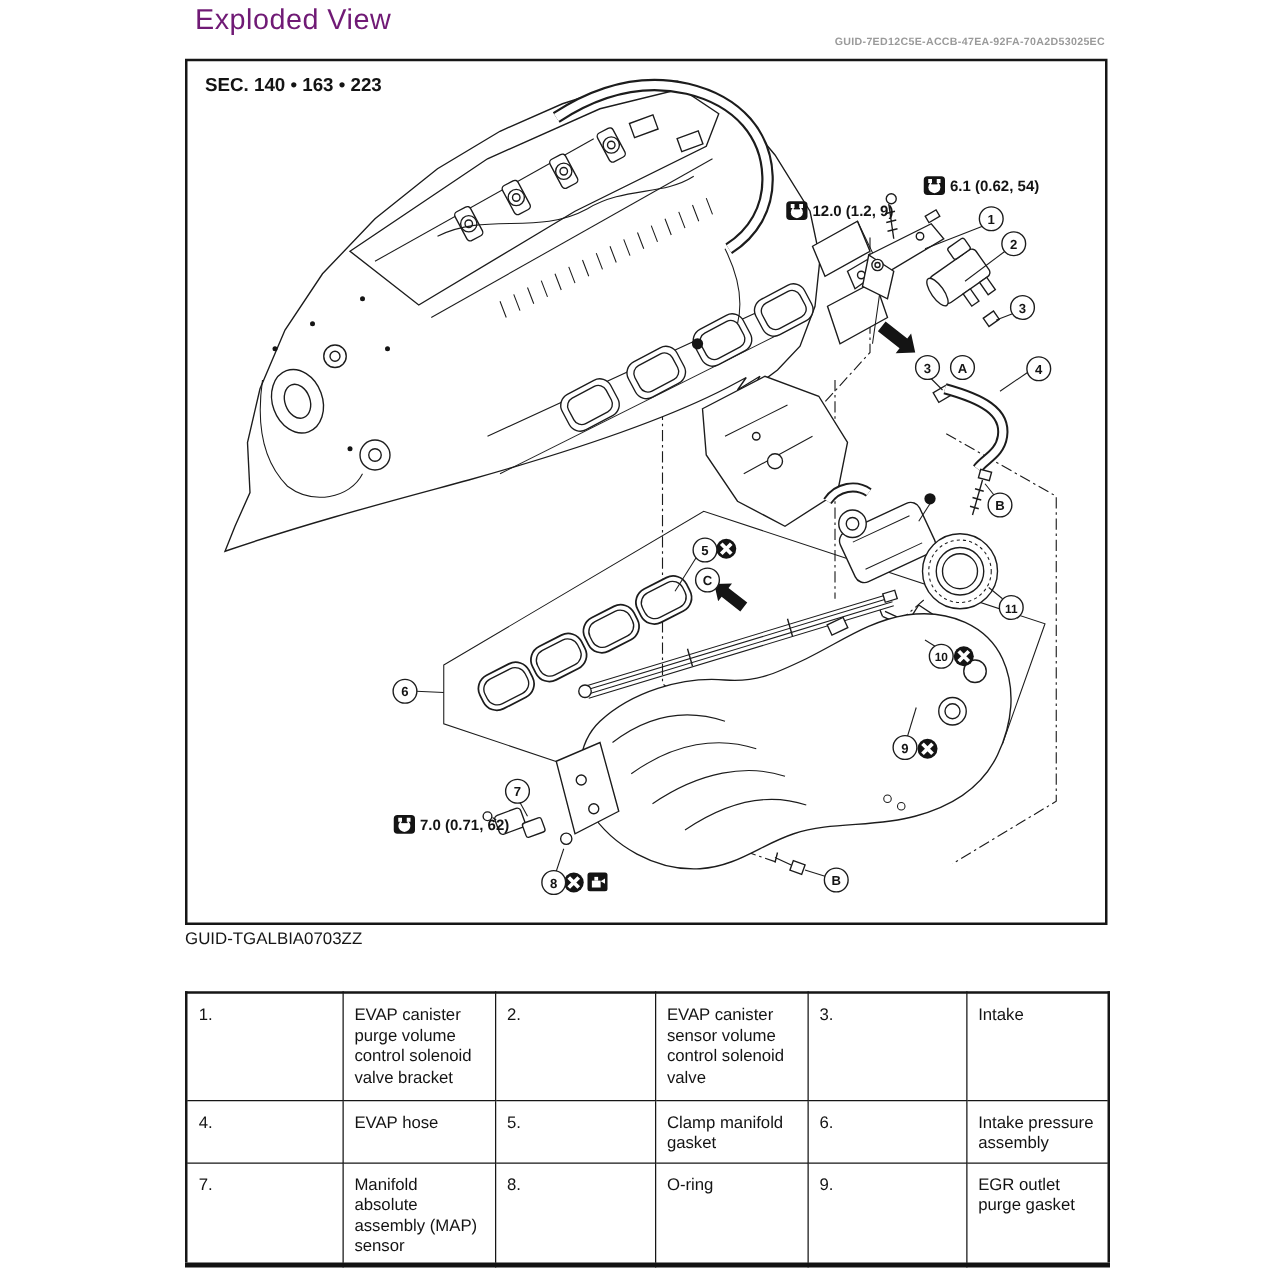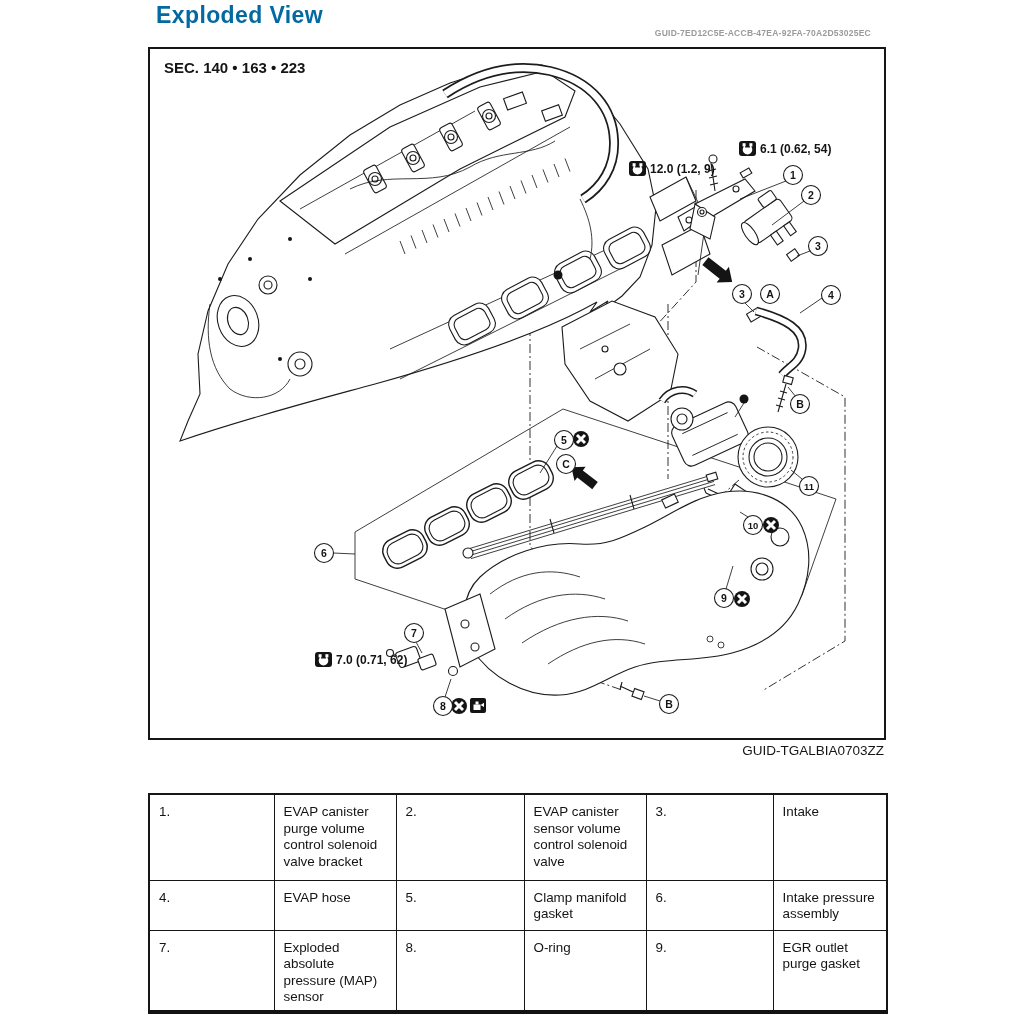--- a/index.html
+++ b/index.html
@@ -1,24 +1,24 @@
 <!DOCTYPE html>
 <html><head>
 <meta charset="utf-8">
 <style>
   html,body{margin:0;padding:0}
   body{width:1024px;height:1024px;position:relative;background:#fff;overflow:hidden;
        font-family:"Liberation Sans",sans-serif;color:#141414}
-  .page-title{position:absolute;left:156px;top:2px;font-size:23px;font-weight:bold;
-              color:#0369a1;letter-spacing:.4px}
-  .doc-guid{position:absolute;left:135px;top:28px;width:736px;text-align:right;
+  .page-title{position:absolute;left:156px;top:2px;font-size:23px;font-weight:normal;
+              color:#701a75;letter-spacing:.4px}
+  .doc-guid{position:absolute;left:148px;top:28px;width:736px;text-align:right;
             font-size:8.5px;font-weight:bold;color:#9a9a9a;letter-spacing:.25px}
   .diagram-box{position:absolute;left:148px;top:47px;width:734px;height:689px;
                border:2px solid #161616;background:#fff}
-  .figure-guid{position:absolute;left:148px;top:743px;width:736px;text-align:right;
+  .figure-guid{position:absolute;left:148px;top:743px;width:736px;text-align:left;
                font-size:13.5px;color:#161616}
   table.parts-table{position:absolute;left:148px;top:793px;width:738px;
                     border-collapse:collapse;table-layout:fixed;
                     border:2px solid #161616;border-bottom:4px solid #121212}
   table.parts-table td{border:1.5px solid #161616;vertical-align:top;
                        padding:9px 8px 4px 9px;font-size:13.4px;line-height:1.24;
                        overflow:hidden}
   
   .ln{stroke:#1c1c1c;fill:none;stroke-width:1.1px}
   .thin{stroke:#1c1c1c;fill:none;stroke-width:.85px}
@@ -449,20 +449,20 @@
     <tr style="height:50px">
       <td>4.</td>
       <td>EVAP hose</td>
       <td>5.</td>
       <td>Clamp manifold gasket</td>
       <td>6.</td>
       <td>Intake pressure assembly</td>
     </tr>
     <tr style="height:77px">
       <td>7.</td>
-      <td>Exploded absolute pressure (MAP) sensor</td>
+      <td>Manifold absolute assembly (MAP) sensor</td>
       <td>8.</td>
       <td>O-ring</td>
       <td>9.</td>
       <td>EGR outlet purge gasket</td>
     </tr>
   </tbody>
 </table>
 
 </body></html>

